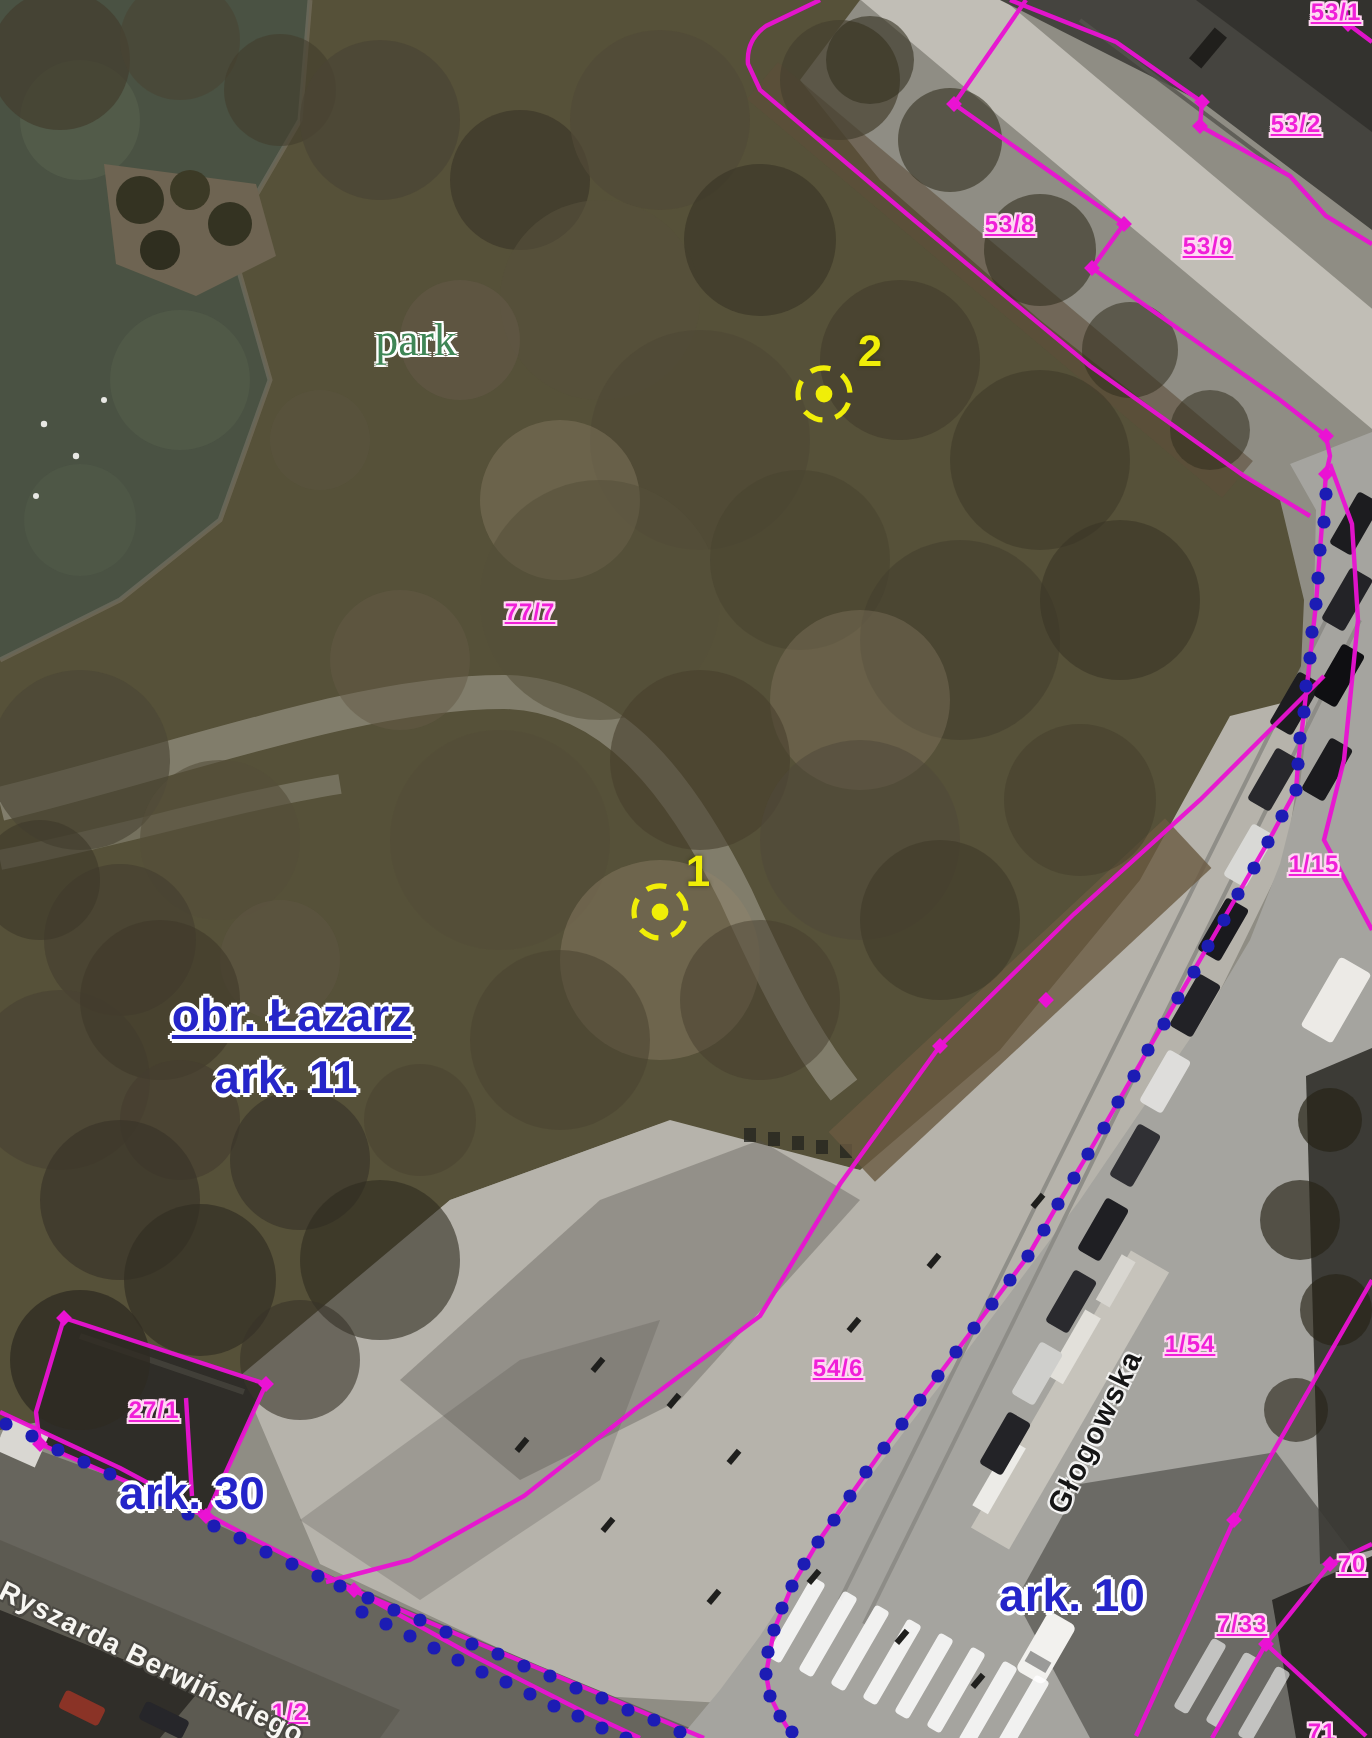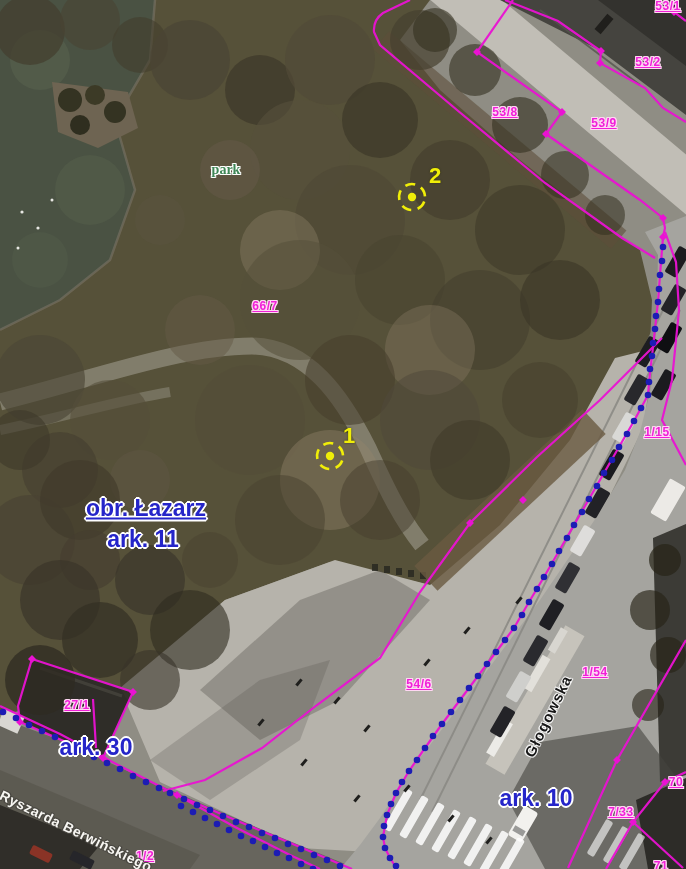--- a/index.html
+++ b/index.html
@@ -7,23 +7,23 @@
          font-family:"Liberation Sans",sans-serif;}
   .stage svg{position:absolute;left:0;top:0;}
   #labels-layer{position:absolute;left:0;top:0;width:100%;height:100%;pointer-events:none;}
   .lbl{position:absolute;transform:translate(-50%,-50%);white-space:nowrap;line-height:1;}
   .lbl.parcel{color:#f01fd8;font-weight:bold;font-size:12px;letter-spacing:.5px;
     text-shadow:-1px -1px 0 #ffd7f3,1px -1px 0 #ffd7f3,-1px 1px 0 #ffd7f3,1px 1px 0 #ffd7f3,
                  0 -1px 0 #ffd7f3,0 1px 0 #ffd7f3,-1px 0 0 #ffd7f3,1px 0 0 #ffd7f3;text-decoration:underline;}
   .lbl.sheet{color:#2525c9;font-weight:600;font-size:23px;
     text-shadow:-1px -1px 0 #fff,1px -1px 0 #fff,-1px 1px 0 #fff,1px 1px 0 #fff,
                  0 -2px 0 #fff,0 2px 0 #fff,-2px 0 0 #fff,2px 0 0 #fff;}
-  .lbl.park{color:#3f8656;font-family:"Liberation Serif",serif;font-weight:bold;font-size:14px;
+  .lbl.park{color:#3f8656;font-family:"Liberation Serif",serif;font-weight:normal;font-size:23px;
     text-shadow:-1px -1px 0 #fff,1px -1px 0 #fff,-1px 1px 0 #fff,1px 1px 0 #fff,
-                 0 -1px 0 #fff,0 1px 0 #fff,-1px 0 0 #fff,1px 0 0 #fff;margin-left:18px;}
+                 0 -1px 0 #fff,0 1px 0 #fff,-1px 0 0 #fff,1px 0 0 #fff;}
   .lbl.street-dark{color:#161616;font-weight:bold;font-size:15px;letter-spacing:1px;
     text-shadow:-1px -1px 0 #ffffffcc,1px -1px 0 #ffffffcc,-1px 1px 0 #ffffffcc,1px 1px 0 #ffffffcc;}
   .lbl.street-light{color:#f7f6f2;font-weight:bold;font-size:14px;letter-spacing:.5px;
     text-shadow:-1px -1px 0 #4a4842,1px -1px 0 #4a4842,-1px 1px 0 #4a4842,1px 1px 0 #4a4842;}
   .lbl.marker{color:#f0ee08;font-weight:bold;font-size:22px;
     text-shadow:0 0 2px rgba(50,50,0,.8);}
 </style>
 </head>
 <body>
 
@@ -459,21 +459,21 @@
         <circle cx="330" cy="456" r="13" fill="none" stroke="#f0ee08" stroke-width="2.6" stroke-dasharray="10 6.5" transform="rotate(20 330 456)"></circle>
         <circle cx="330" cy="456" r="4.2" fill="#f0ee08"></circle>
       </g>
   </svg>
 
   <div id="labels-layer">
       <span class="lbl parcel" style="left: 668px; top: 6px; transform: translate(-50%, -50%) rotate(0deg);">53/1</span>
       <span class="lbl parcel" style="left: 648px; top: 46px; transform: translate(-50%, -50%) rotate(0deg); margin-top: 16px;">53/2</span>
       <span class="lbl parcel" style="left: 505px; top: 112px; transform: translate(-50%, -50%) rotate(0deg);">53/8</span>
       <span class="lbl parcel" style="left: 604px; top: 123px; transform: translate(-50%, -50%) rotate(0deg);">53/9</span>
-      <span class="lbl parcel" style="left: 265px; top: 306px; transform: translate(-50%, -50%) rotate(0deg);">66/7</span>
+      <span class="lbl parcel" style="left: 265px; top: 306px; transform: translate(-50%, -50%) rotate(0deg);">77/7</span>
       <span class="lbl parcel" style="left: 657px; top: 432px; transform: translate(-50%, -50%) rotate(0deg);">1/15</span>
       <span class="lbl parcel" style="left: 419px; top: 684px; transform: translate(-50%, -50%) rotate(0deg);">54/6</span>
       <span class="lbl parcel" style="left: 595px; top: 672px; transform: translate(-50%, -50%) rotate(0deg);">1/54</span>
       <span class="lbl parcel" style="left: 77px; top: 705px; transform: translate(-50%, -50%) rotate(0deg);">27/1</span>
       <span class="lbl parcel" style="left: 145px; top: 823px; transform: translate(-50%, -50%) rotate(0deg); margin-top: 33px;">1/2</span>
       <span class="lbl parcel" style="left: 676px; top: 782px; transform: translate(-50%, -50%) rotate(0deg);">70</span>
       <span class="lbl parcel" style="left: 621px; top: 812px; transform: translate(-50%, -50%) rotate(0deg);">7/33</span>
       <span class="lbl parcel" style="left: 661px; top: 866px; transform: translate(-50%, -50%) rotate(0deg);">71</span>
       <span class="lbl park" style="left: 208px; top: 170px; transform: translate(-50%, -50%) rotate(0deg);">park</span>
       <span class="lbl sheet" style="left: 146px; top: 508px; transform: translate(-50%, -50%) rotate(0deg); text-decoration: underline;">obr. Łazarz</span>

